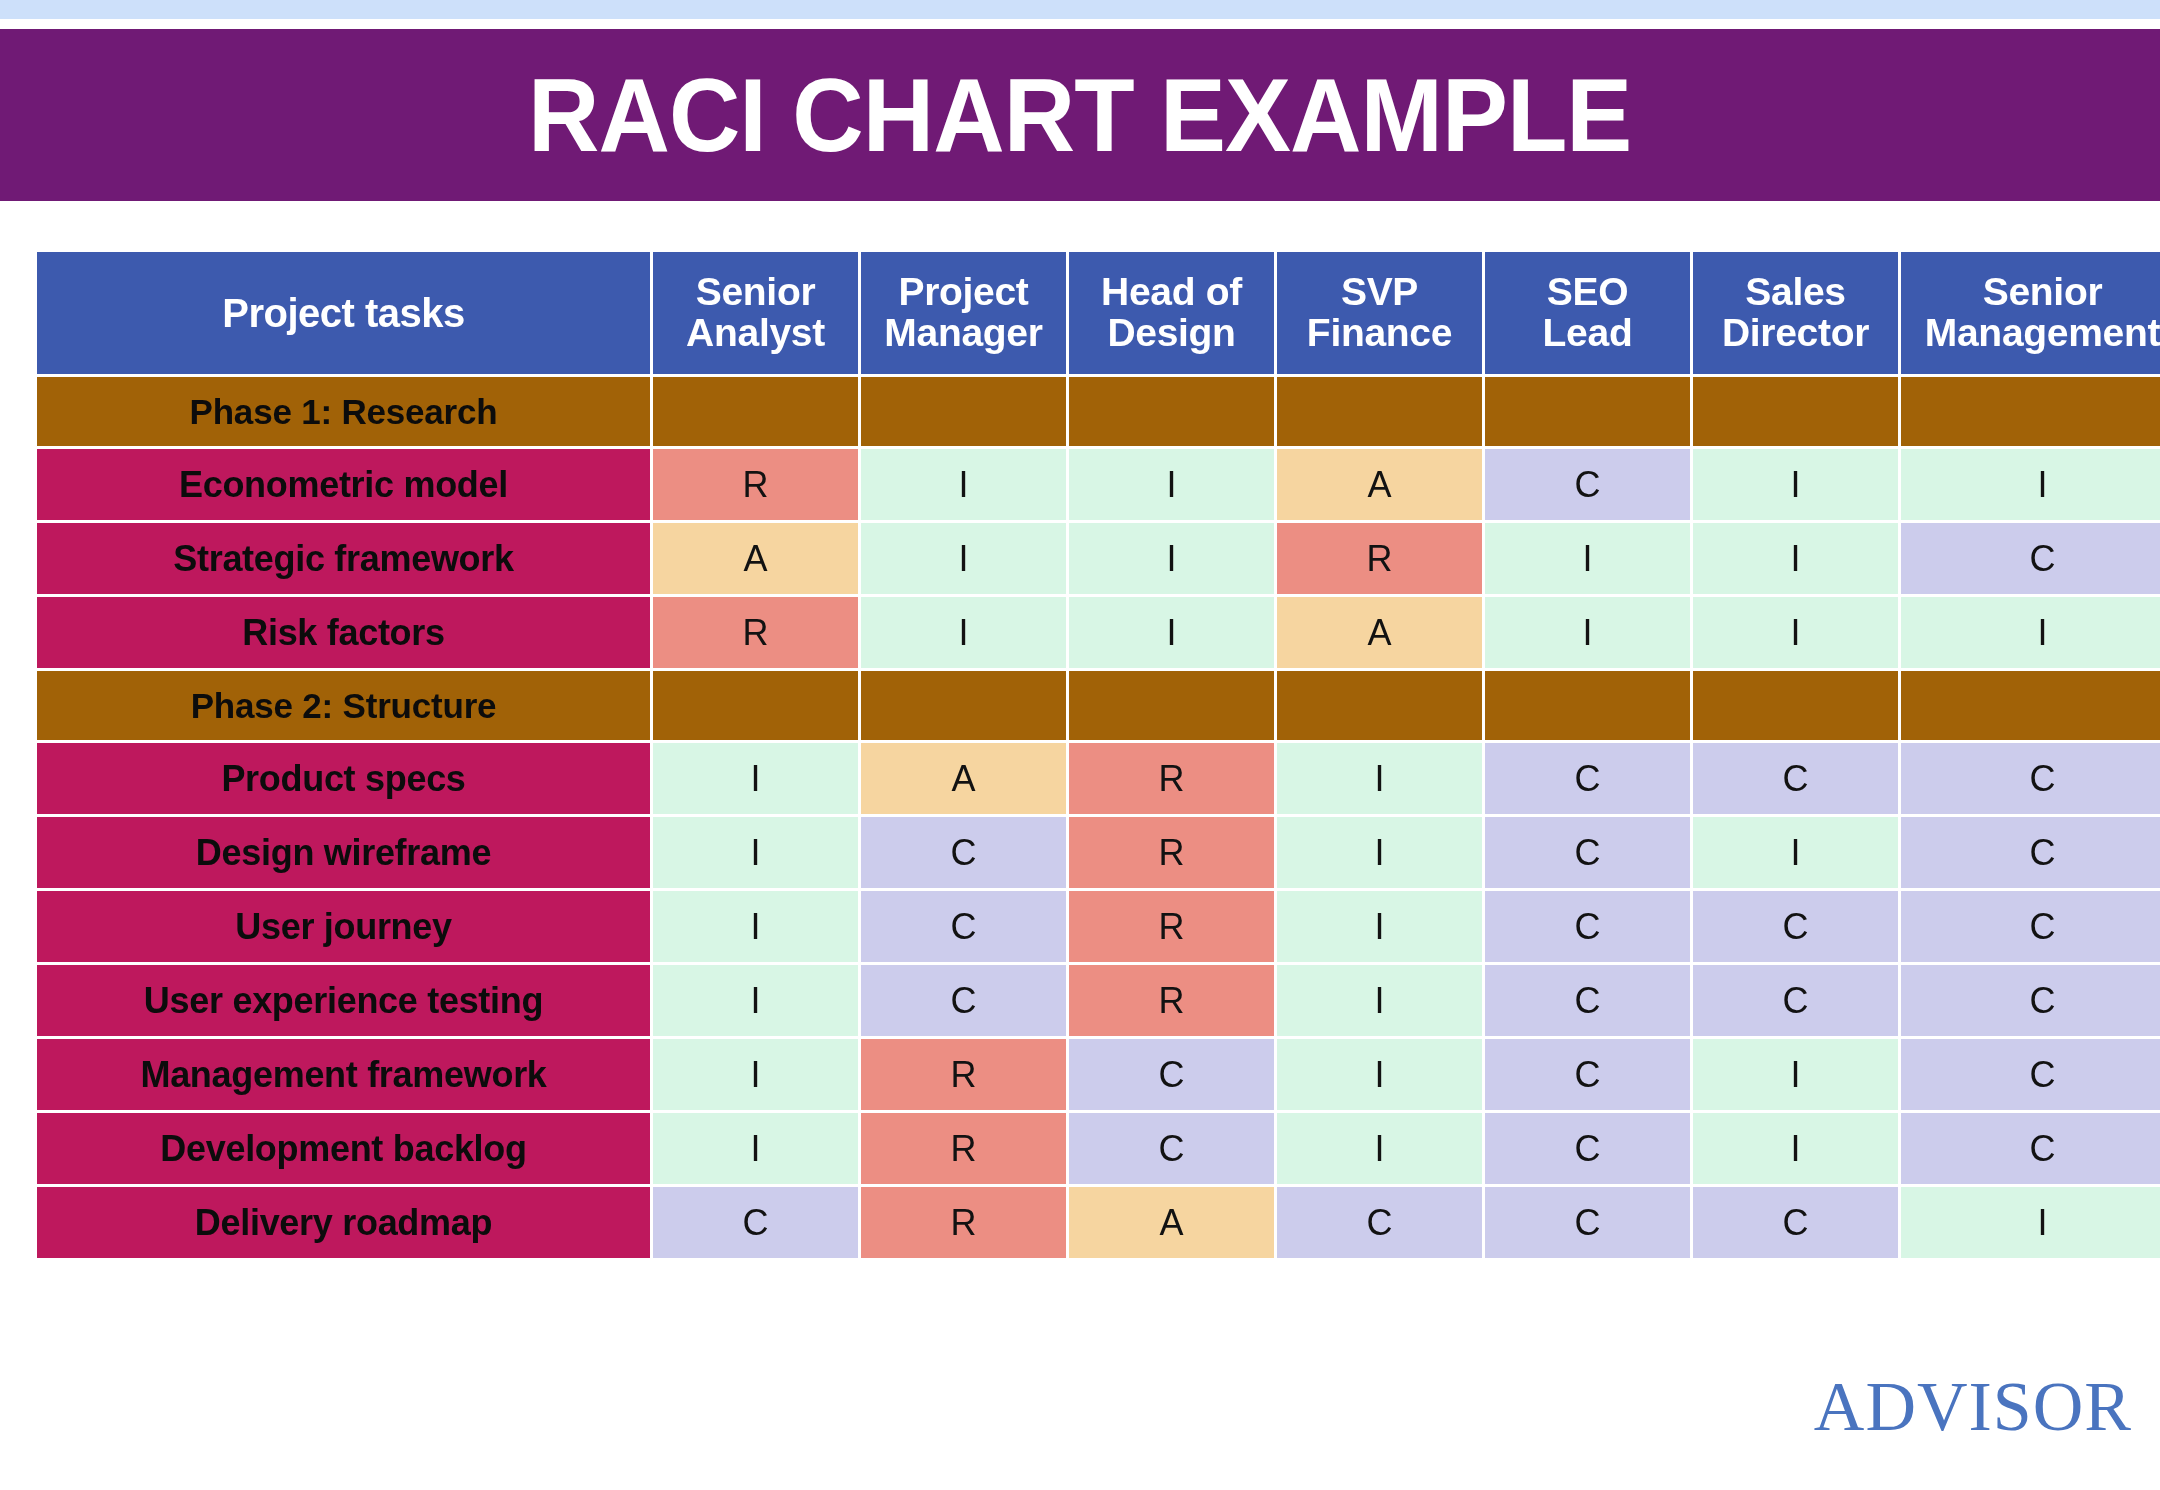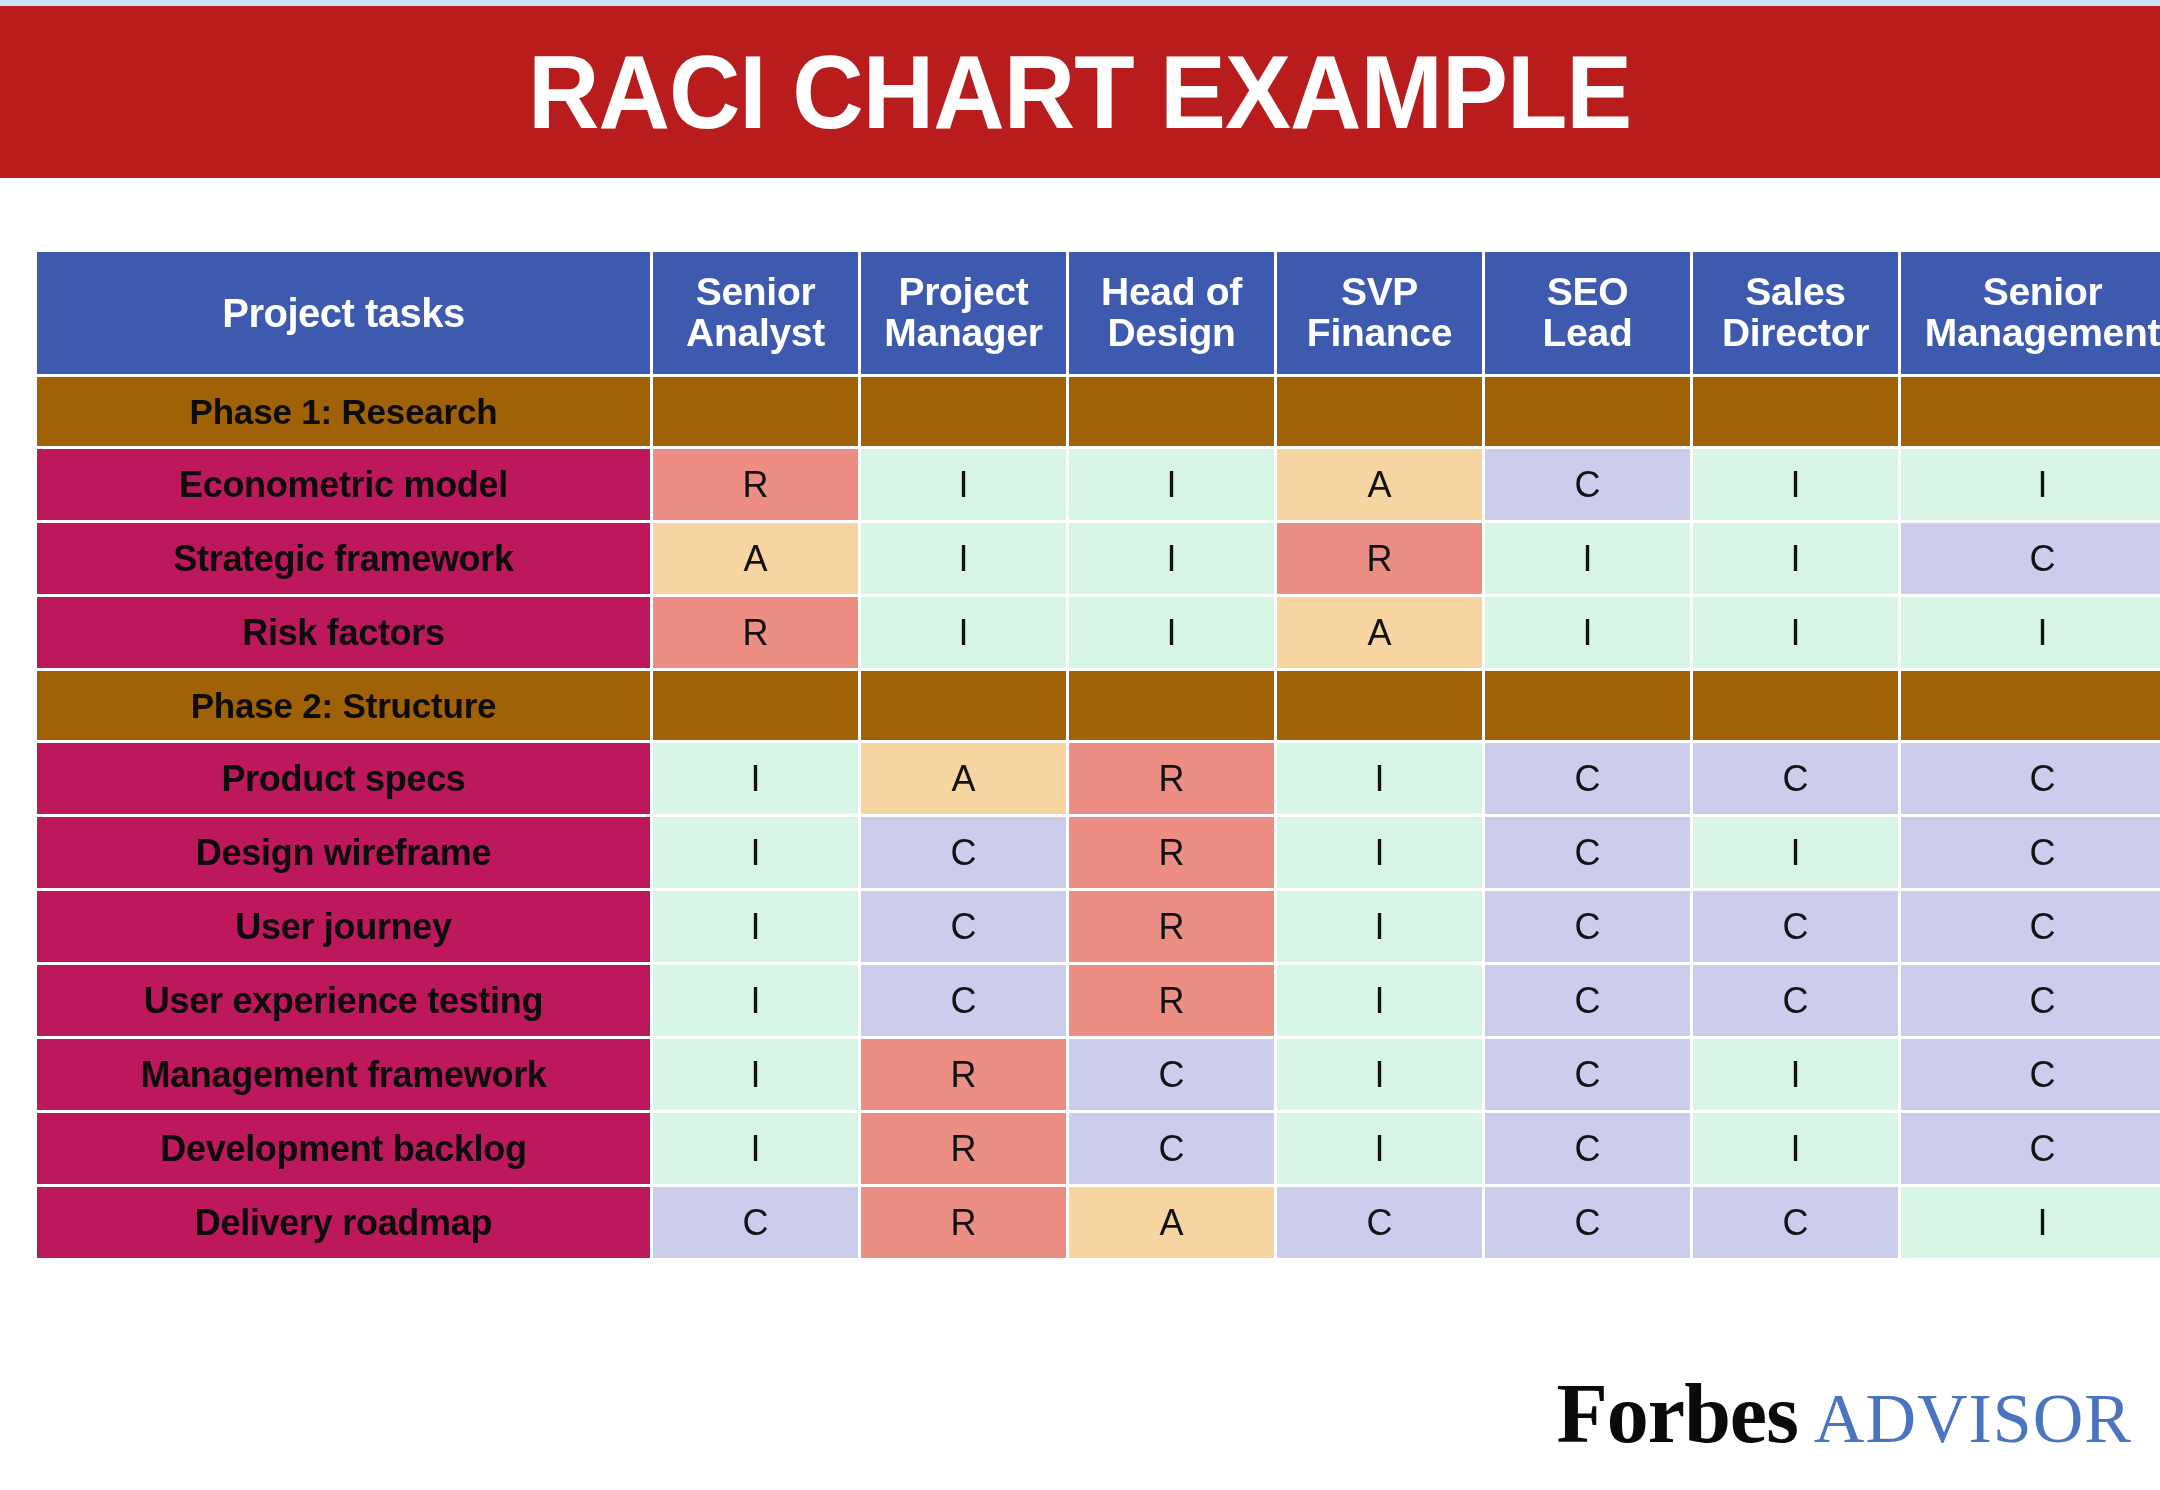--- a/index.html
+++ b/index.html
@@ -20,24 +20,24 @@
     position: absolute;
     left: 0; top: 0;
     width: 2160px;
     height: 19px;
     background: #cde0fa;
   }
 
   
   .title-banner {
     position: absolute;
-    left: 0; top: 6px;
+    left: 0; top: 29px;
     width: 2160px;
     height: 172px;
-    background: #b91c1c;
+    background: #701a75;
     display: flex;
     align-items: center;
     justify-content: center;
   }
   .title-text {
     color: #ffffff;
     font-family: "Liberation Sans", sans-serif;
     font-size: 103px;
     font-weight: 700;
     letter-spacing: -1px;
@@ -293,15 +293,14 @@
           <td class="cell C">C</td>
           <td class="cell C">C</td>
           <td class="cell C">C</td>
           <td class="cell I">I</td>
         </tr>
       </tbody>
   </table>
 </div>
 
 <div class="logo">
-  <span class="logo-forbes">Forbes</span>
   <span class="logo-advisor">ADVISOR</span>
 </div>
 
 </body></html>

